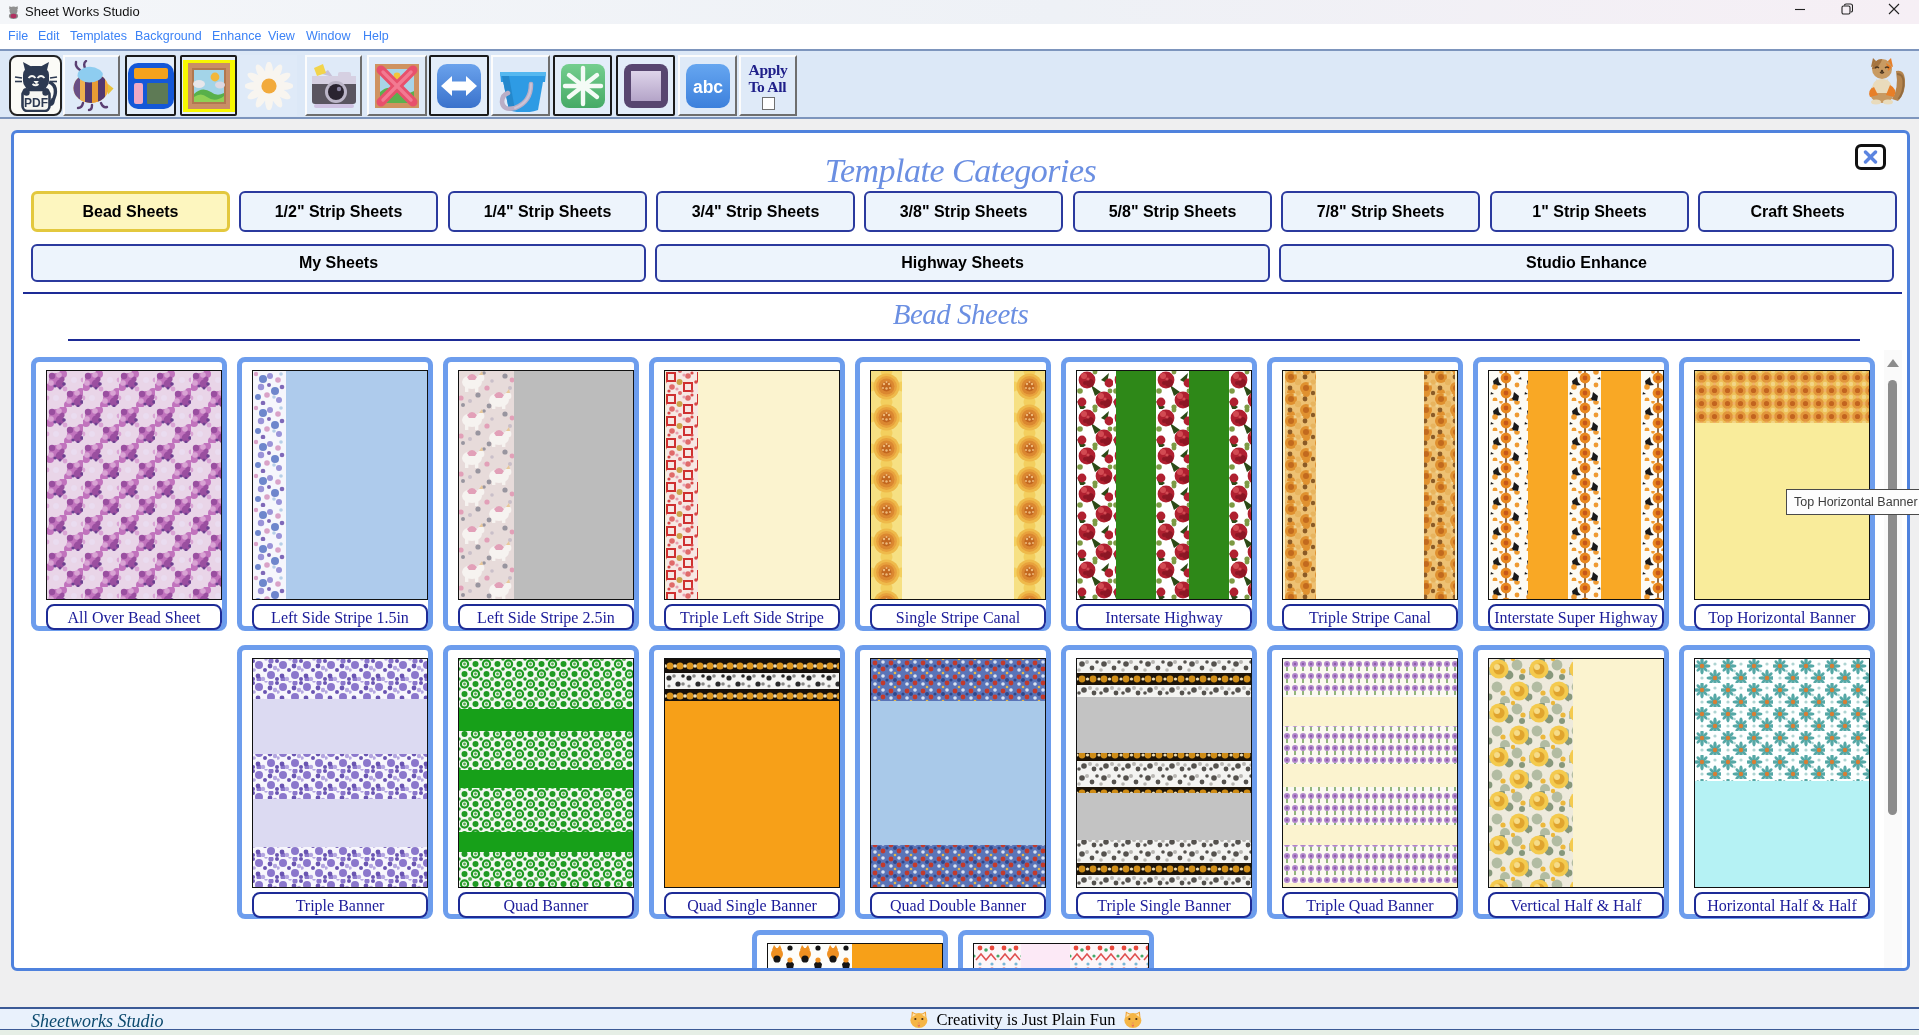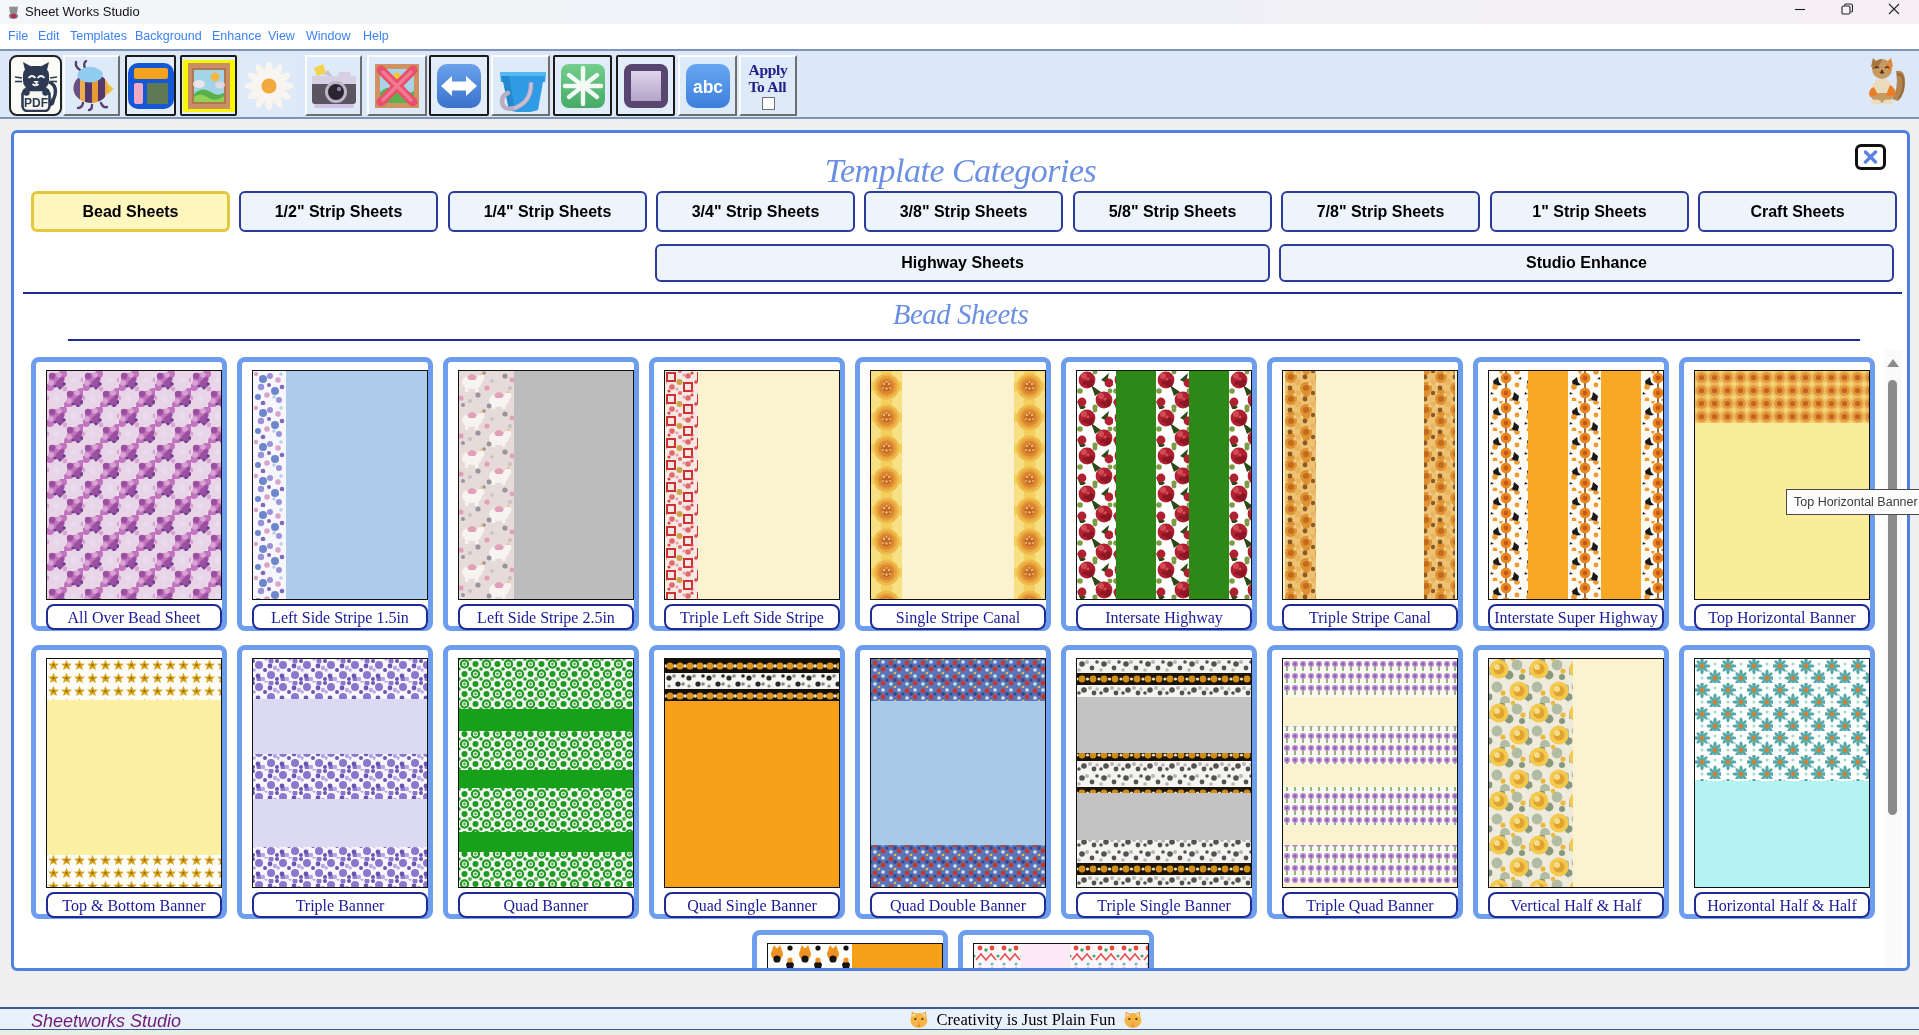--- a/index.html
+++ b/index.html
@@ -26,21 +26,21 @@
 .sel{background:#fdf6bf;border:3px solid #e3c83e}
 .sep{position:absolute;background:#1d2b96}
 .card{position:absolute;width:196px;height:274px;background:#fff;border:5px solid #6d9ded;border-radius:8px}
 .pat{position:absolute;left:10px;top:8px;width:176px;height:230px;border:1px solid #111;overflow:hidden}
 .lbl{position:absolute;left:10px;top:242px;width:176px;height:26px;background:#fff;border:2px solid #1d2b96;border-radius:8px;font-family:"Liberation Serif",serif;font-size:16px;color:#1a1a99;text-align:center;line-height:23px;white-space:nowrap}
 #tooltip{position:absolute;left:1786px;top:370px;width:140px;height:26px;background:#fdfdfd;border:1px solid #4a4a4a;font-size:12.5px;color:#3c3c3c;line-height:24px;padding-left:7px;z-index:30}
 #sbtrack{position:absolute;left:1870px;top:217px;width:18px;height:620px;background:#fafafa}
 #sbthumb{position:absolute;left:1874px;top:247px;width:9px;height:435px;background:#8c8c8c;border-radius:5px}
 #sbarrow{position:absolute;left:1873px;top:226px;width:0;height:0;border-left:6px solid transparent;border-right:6px solid transparent;border-bottom:8px solid #8c8c8c}
 #statusbar{position:absolute;left:0;top:1007px;width:1919px;height:23px;background:#e9f1fc;border-top:2px solid #3c5a96;border-bottom:1px solid #3c5a96}
-#sbleft{position:absolute;left:31px;top:2px;font-family:Liberation Sans, sans-serif;font-style:italic;font-size:18px;color:#701a75}
+#sbleft{position:absolute;left:31px;top:2px;font-family:Liberation Serif, serif;font-style:italic;font-size:18px;color:#0c4a6e}
 #sbmid{position:absolute;left:1026px;transform:translateX(-50%);top:1px;white-space:nowrap;font-family:Liberation Serif, serif;font-size:16.5px;color:#000}
 </style></head><body>
 <div id="titlebar">
     <span id="ticon"><svg width="13" height="14" viewBox="0 0 13 14">
  <path d="M2 4 L2.6 1 L5 3 Z" fill="#888"></path>
         <path d="M11 4 L10.4 1 L8 3 Z" fill="#888"></path>
  <circle cx="6.5" cy="5.5" r="4" fill="#909090"></circle>
  <ellipse cx="6.5" cy="11" rx="4.6" ry="3" fill="#8a8a8a"></ellipse>
  <ellipse cx="6.5" cy="11" rx="3" ry="2.2" fill="#b03060"></ellipse>
 </svg></span>
@@ -298,20 +298,21 @@
       <div class="h1" style="top:19px;font-size:34px">Template Categories</div>
       <div class="catbtn sel" style="left:17px;top:58px;width:199px">Bead Sheets</div>
       <div class="catbtn" style="left:225px;top:58px;width:199px">1/2" Strip Sheets</div>
       <div class="catbtn" style="left:434px;top:58px;width:199px">1/4" Strip Sheets</div>
       <div class="catbtn" style="left:642px;top:58px;width:199px">3/4" Strip Sheets</div>
       <div class="catbtn" style="left:850px;top:58px;width:199px">3/8" Strip Sheets</div>
       <div class="catbtn" style="left:1059px;top:58px;width:199px">5/8" Strip Sheets</div>
       <div class="catbtn" style="left:1267px;top:58px;width:199px">7/8" Strip Sheets</div>
       <div class="catbtn" style="left:1476px;top:58px;width:199px">1" Strip Sheets</div>
       <div class="catbtn" style="left:1684px;top:58px;width:199px">Craft Sheets</div>
+      <div class="catbtn" style="left:17px;top:111px;width:615px;height:38px">My Sheets</div>
       <div class="catbtn" style="left:641px;top:111px;width:615px;height:38px">Highway Sheets</div>
       <div class="catbtn" style="left:1265px;top:111px;width:615px;height:38px">Studio Enhance</div>
       <div class="sep" style="left:9px;top:159px;width:1879px;height:2px"></div>
       <div class="h1" style="top:165px;font-size:29px">Bead Sheets</div>
       <div class="sep" style="left:54px;top:206px;width:1792px;height:2px"></div>
       <div class="card" style="left:17px;top:224px;">
       <div class="pat">
           <svg width="174" height="228" viewBox="0 0 174 228" style="position:absolute;left:0px;top:0px;display:block">
             <pattern id="p1" width="36" height="36" patternUnits="userSpaceOnUse">
       <rect width="36" height="36" fill="#e9d5e8"></rect>
@@ -676,39 +677,20 @@
                 <circle cx="6.5" cy="13" r="1.4"></circle>
                 <circle cx="0" cy="6.5" r="1.4"></circle>
                 <circle cx="13" cy="6.5" r="1.4"></circle>
               </g>
     </pattern>
             <rect width="174" height="228" fill="#f9ec9b"></rect>
             <rect x="0" y="0" width="174" height="52" fill="url(#p9)"></rect>
           </svg>
         </div>
         <div class="lbl">Top Horizontal Banner</div>
-    </div>
-      <div class="card" style="left:17px;top:512px;">
-      <div class="pat">
-          <svg width="174" height="228" viewBox="0 0 174 228" style="position:absolute;left:0px;top:0px;display:block">
-            <pattern id="p10" width="13" height="13" patternUnits="userSpaceOnUse">
-      <rect width="13" height="13" fill="#fdfcf6"></rect>
-      <g fill="#d8a018">
-                <path d="M6.5 .8 l1.5 3.6 3.9 .4 -2.9 2.5 .9 3.8 -3.4 -2.1 -3.4 2.1 .9 -3.8 -2.9 -2.5 3.9 -.4 z"></path>
-              </g>
-      <g fill="#8a6a10">
-                <circle cx="6.5" cy="6.2" r="1.1"></circle>
-              </g>
-    </pattern>
-            <rect width="174" height="228" fill="#fbf0a2"></rect>
-            <rect x="0" y="0" width="174" height="41" fill="url(#p10)"></rect>
-            <rect x="0" y="196" width="174" height="32" fill="url(#p10)"></rect>
-          </svg>
-        </div>
-        <div class="lbl">Top &amp; Bottom Banner</div>
     </div>
       <div class="card" style="left:223px;top:512px;">
       <div class="pat">
           <svg width="174" height="228" viewBox="0 0 174 228" style="position:absolute;left:0px;top:0px;display:block">
             <pattern id="p11" width="24" height="22" patternUnits="userSpaceOnUse">
       <rect width="24" height="22" fill="#f7f6fc"></rect>
       <g fill="#8b77cc">
                 <circle cx="6" cy="6" r="4"></circle>
                 <circle cx="18" cy="16" r="4"></circle>
                 <circle cx="18" cy="2" r="2.6"></circle>

